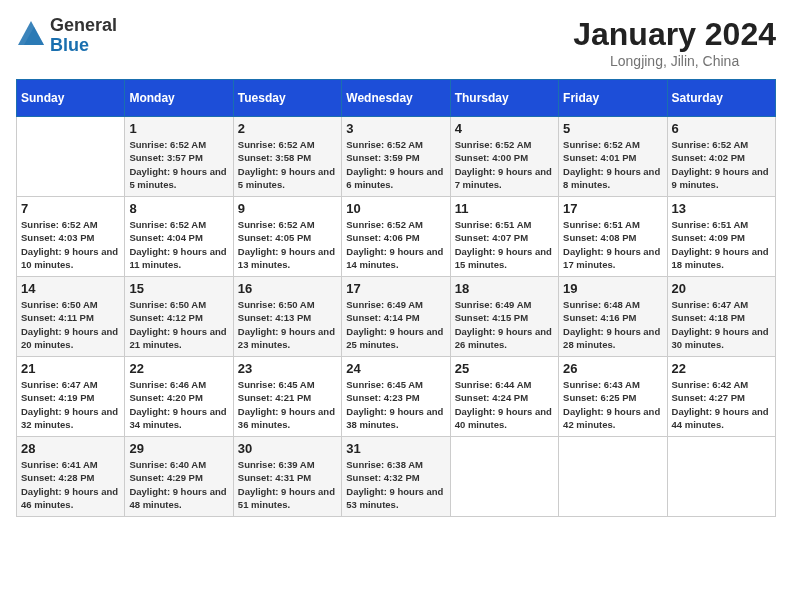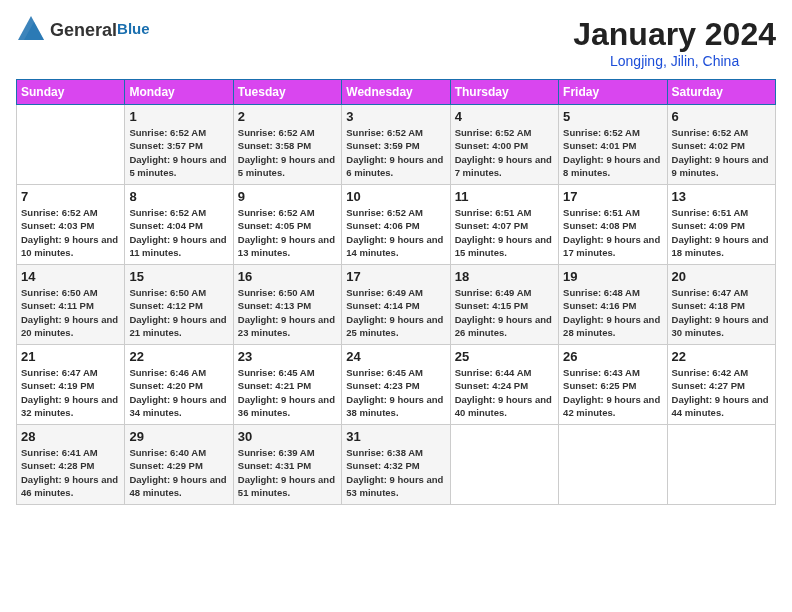--- a/index.html
+++ b/index.html
@@ -21,63 +21,63 @@
       justify-content: space-between;
       align-items: flex-start;
       margin-bottom: 10px;
     }
     .logo {
       display: flex;
       align-items: center;
     }
     .logo-text {
       display: flex;
-      flex-direction: row;
+      flex-direction: column;
       line-height: 1.1;
     }
     .logo-general {
       font-size: 18px;
       font-weight: bold;
       color: #333;
     }
     .logo-blue {
-      font-size: 15px;
+      font-size: 18px;
       font-weight: bold;
       color: #1a6faf;
     }
     .logo-icon {
       width: 30px;
       height: 30px;
       margin-right: 4px;
       position: relative;
       top: -4px;
     }
     .title-section {
       text-align: center;
     }
     .month-title {
       font-size: 32px;
       font-weight: bold;
       color: #222;
     }
     .location {
       font-size: 14px;
-      color: #1d4ed8;
+      color: #737373;
     }
     table {
       width: 100%;
       border-collapse: collapse;
       table-layout: fixed;
     }
     thead tr th {
-      background: #d946ef;
+      background: #1d4ed8;
       color: #fff;
       font-size: 12px;
       font-weight: bold;
-      padding: 5px 4px;
+      padding: 11px 4px;
       text-align: left;
       border: 1px solid #1a6faf;
     }
     tbody tr td {
       border: 1px solid #ccc;
       vertical-align: top;
       padding: 4px 4px 4px 4px;
       font-size: 10px;
       height: 80px;
       background: #fff;

